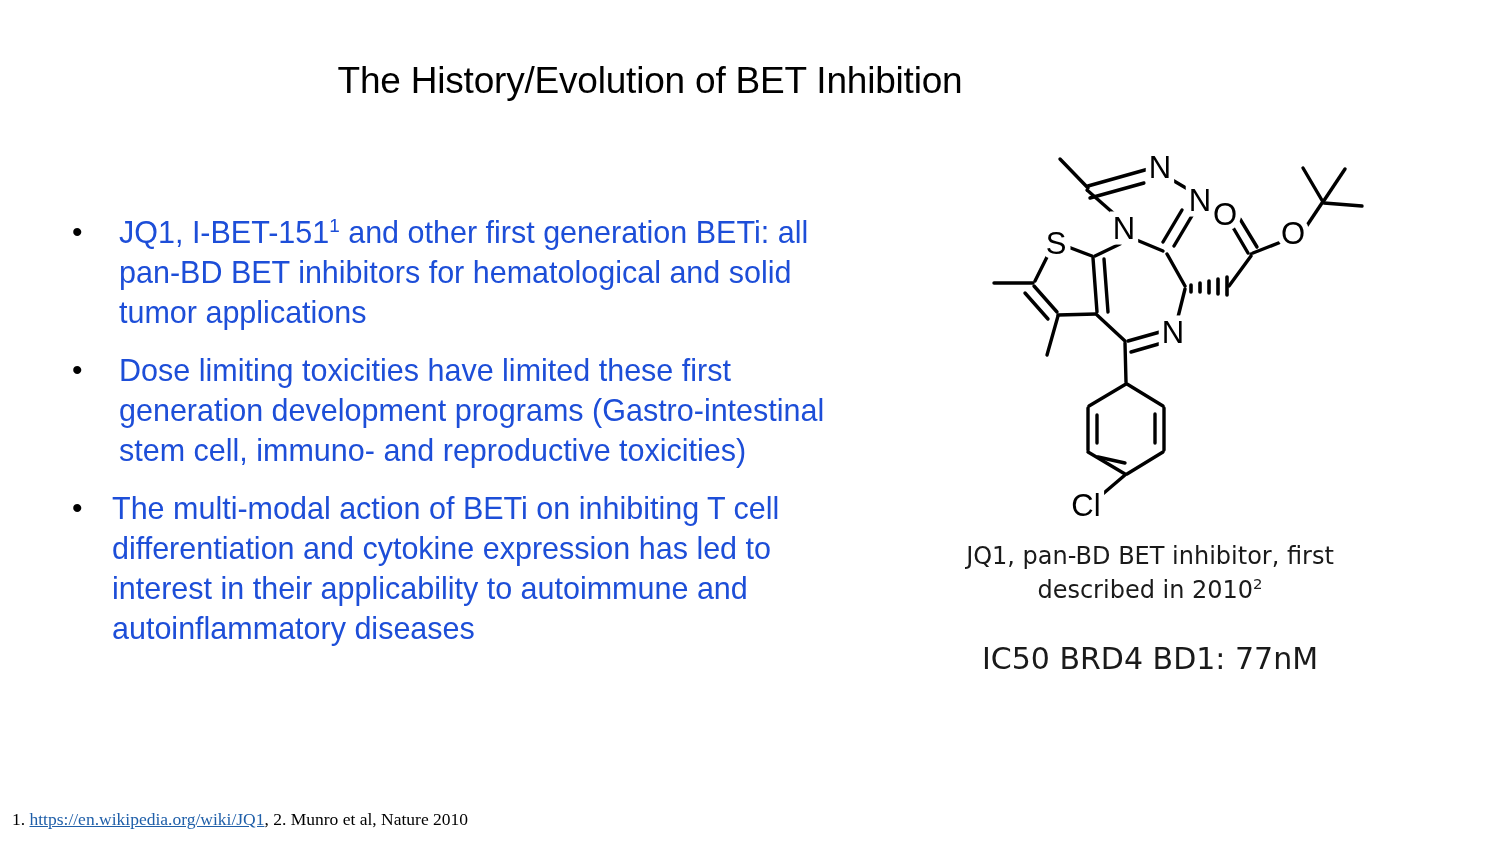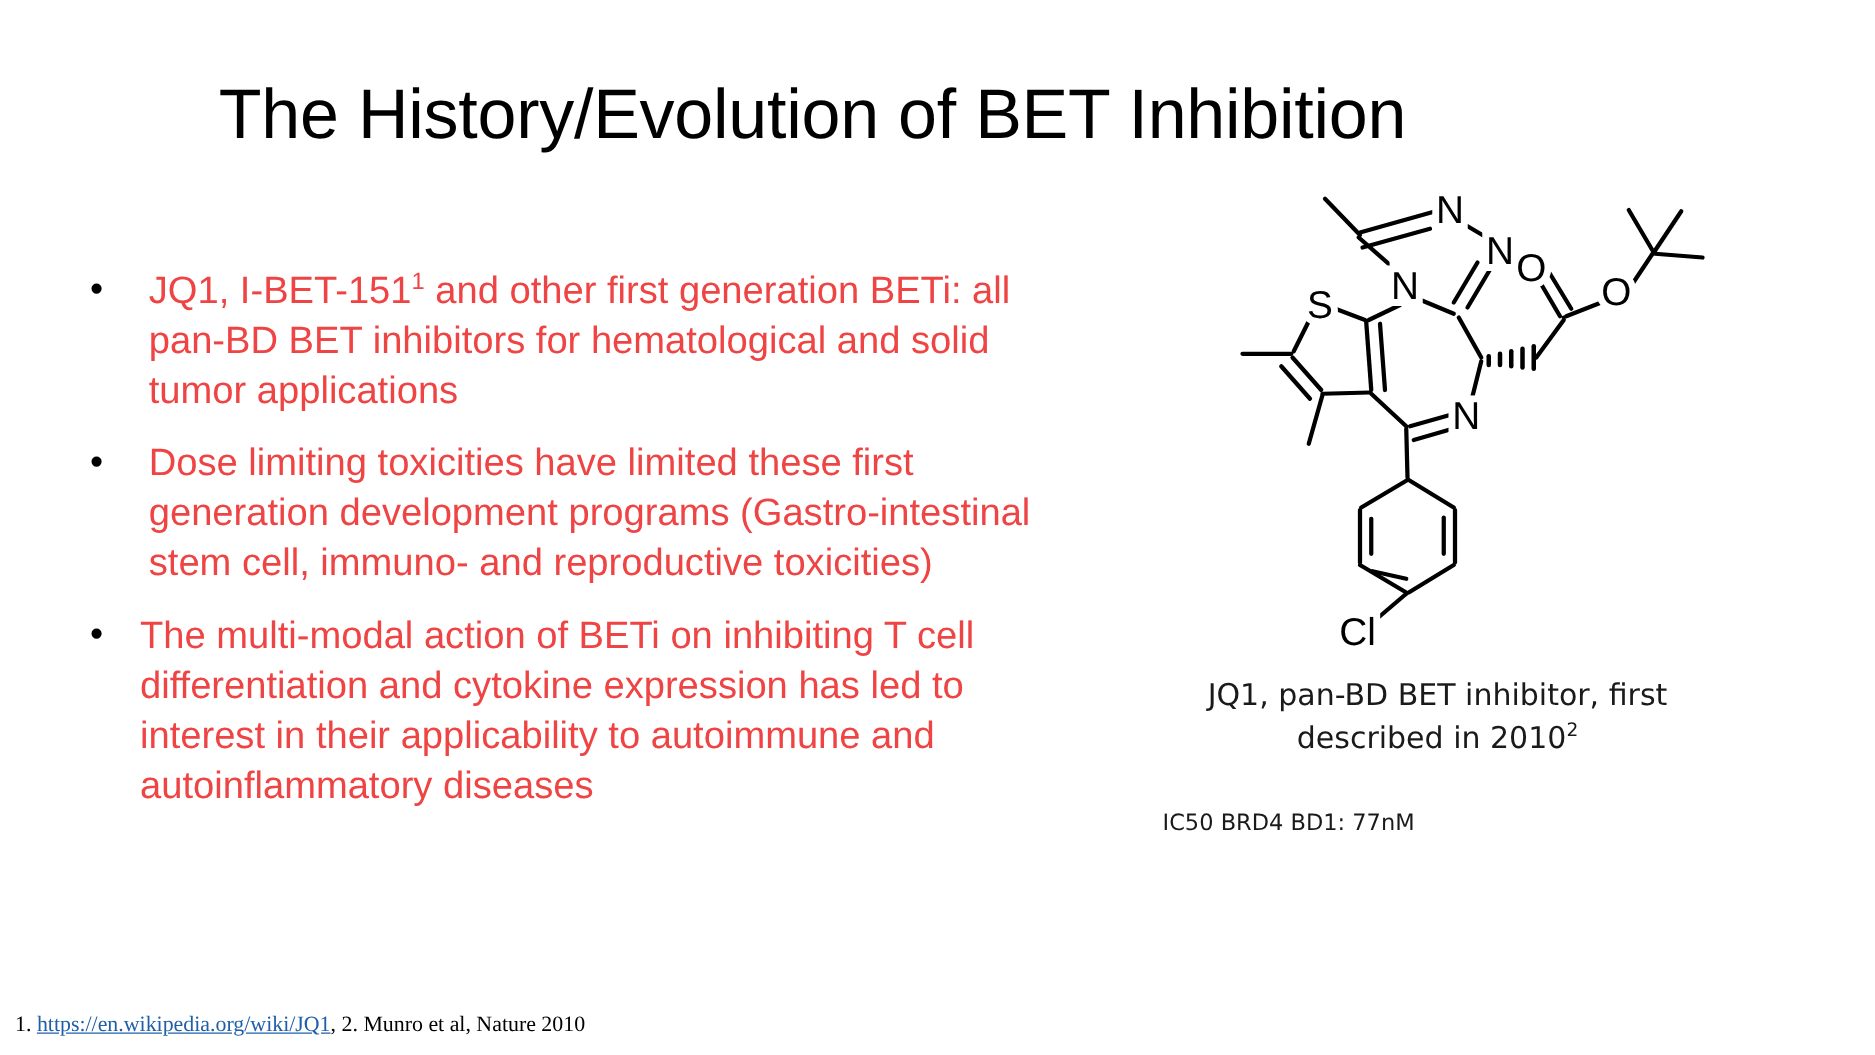--- a/index.html
+++ b/index.html
@@ -19,21 +19,21 @@
   }
 
   
   #slide-title {
     position: absolute;
     left: 0;
     top: 62px;
     width: 1300px;
     text-align: center;
     font-family: "Liberation Sans", sans-serif;
-    font-size: 56px;
+    font-size: 37px;
     font-weight: 400;
     line-height: 1.05;
     color: #000000;
     letter-spacing: -0.2px;
   }
 
   
   #body-bullets {
     position: absolute;
     left: 68px;
@@ -55,21 +55,21 @@
     line-height: 40px;
     color: #000000;
     text-align: left;
   }
   .bullet-text {
     display: block;
     font-family: "Liberation Sans", sans-serif;
     font-size: 30.5px;
     line-height: 40px;
     font-weight: 400;
-    color: #ef4444;
+    color: #1d4ed8;
     white-space: pre-line;
   }
   .bullet-row.indent-a .bullet-mark { left: 4px; }
   .bullet-row.indent-a .bullet-text { padding-left: 51px; }
   .bullet-row.indent-b .bullet-mark { left: 4px; }
   .bullet-row.indent-b .bullet-text { padding-left: 51px; }
   .bullet-row.indent-c .bullet-mark { left: 4px; }
   .bullet-row.indent-c .bullet-text { padding-left: 44px; }
 
   .sup { font-size: 0.62em; vertical-align: super; line-height: 0; }
@@ -95,23 +95,23 @@
     font-size: 24px;
     line-height: 34px;
     color: #1a1a1a;
     white-space: pre-line;
   }
   #ic50-block {
     position: absolute;
     left: 930px;
     top: 642px;
     width: 440px;
-    text-align: left;
+    text-align: center;
     font-family: "DejaVu Sans", sans-serif;
-    font-size: 18px;
+    font-size: 30px;
     line-height: 33px;
     color: #1a1a1a;
   }
   #ic50-block div { white-space: pre; }
 
   
   #footnote {
     position: absolute;
     left: 12px;
     top: 808px;

